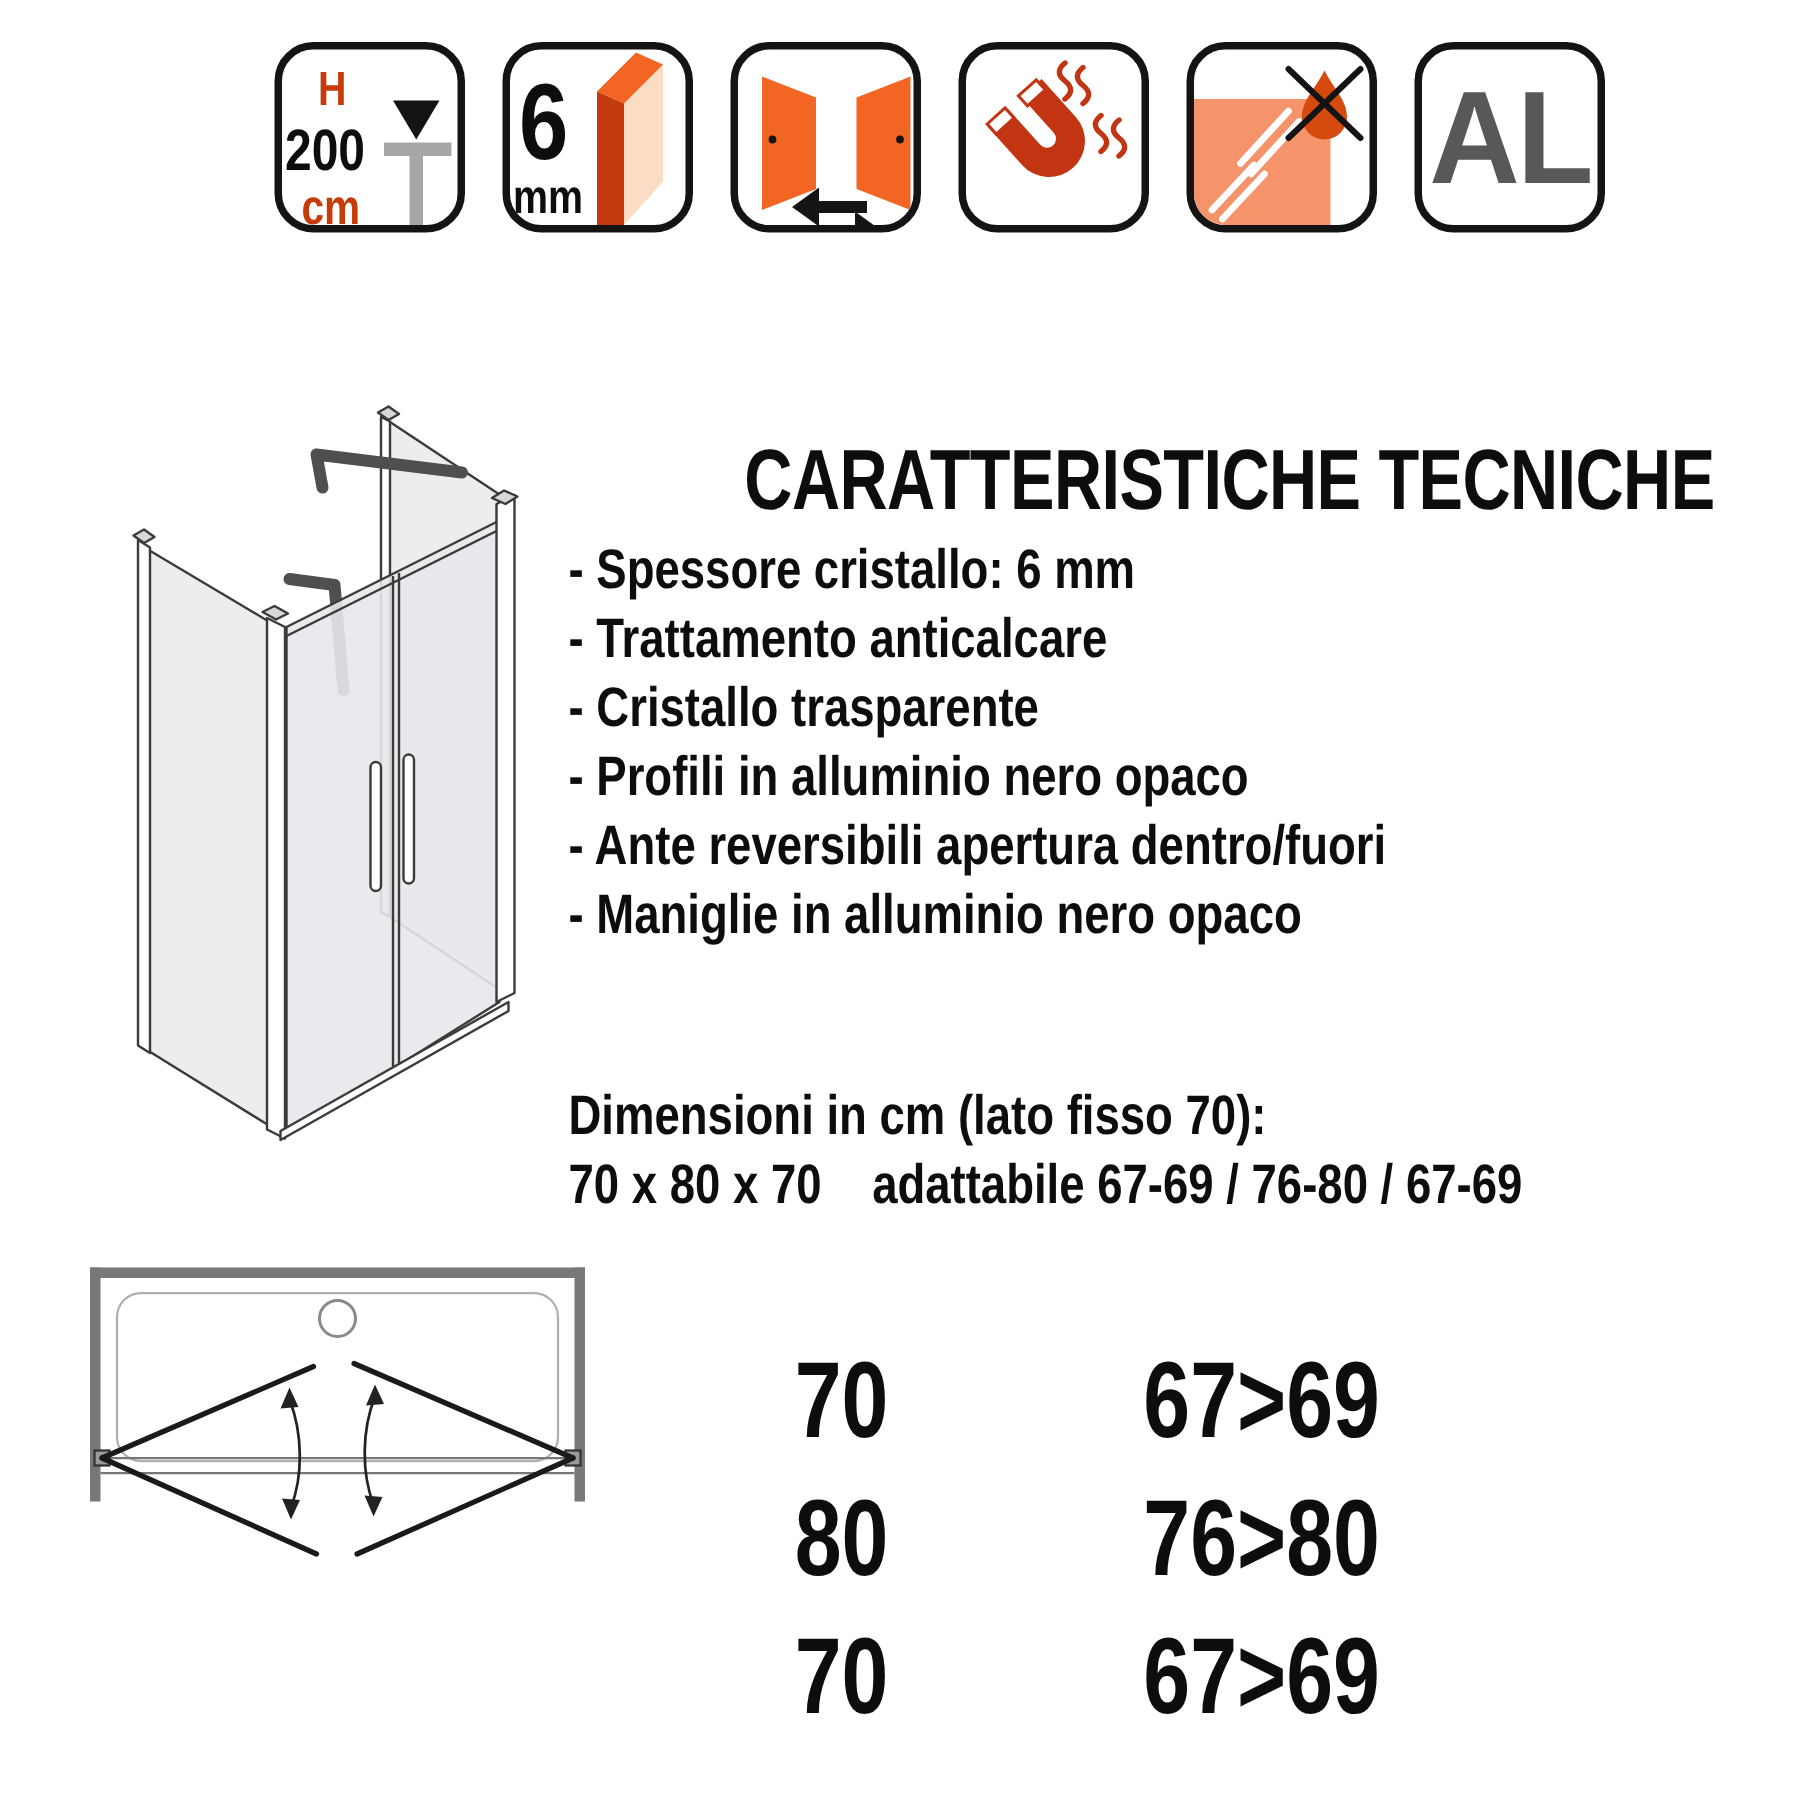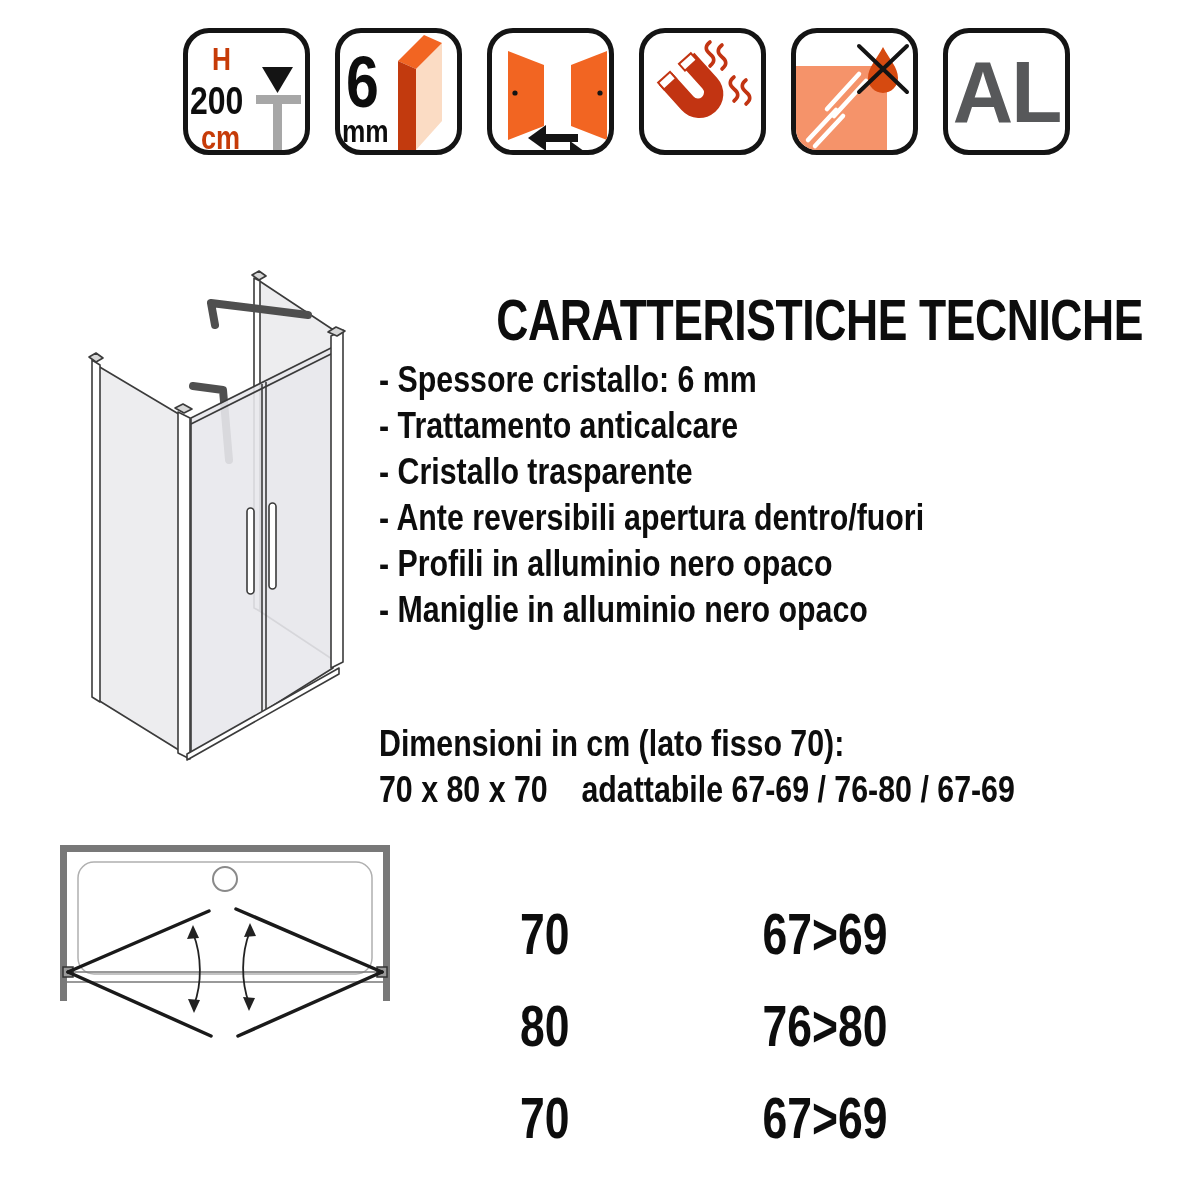--- a/index.html
+++ b/index.html
@@ -28,21 +28,21 @@
 
   
   .title-wrap{position:absolute;left:400px;top:290px;width:840px;height:60px;line-height:60px;
               text-align:center;font-size:57px;font-weight:700;letter-spacing:-0.5px;}
   .specs{position:absolute;left:379px;top:357px;font-size:37px;font-weight:700;}
   .spec-line{height:46px;line-height:46px;}
   .dims{position:absolute;left:379px;top:721px;font-size:37px;font-weight:700;}
   .dims .spec-line{height:46px;line-height:46px;}
 
   
-  .size-table{position:absolute;left:420px;top:888px;width:560px;font-size:57px;font-weight:700;}
+  .size-table{position:absolute;left:436px;top:888px;width:560px;font-size:72px;font-weight:700;}
   .size-row{display:flex;height:92px;line-height:92px;}
   .size-cell-a{width:250px;text-align:center;}
   .size-cell-b{width:310px;text-align:center;}
 
   
   .shower-3d{position:absolute;left:70px;top:270px;width:300px;height:500px;}
   .topview{position:absolute;left:52px;top:838px;width:345px;height:205px;}
 </style>
 </head>
 <body>
@@ -156,22 +156,22 @@
 </svg>
 
 <div class="title-wrap">
   <span class="cond-c">CARATTERISTICHE TECNICHE</span>
 </div>
 
 <div class="specs">
   <div class="spec-line"><span class="cond">- Spessore cristallo: 6 mm</span></div>
   <div class="spec-line"><span class="cond">- Trattamento anticalcare</span></div>
   <div class="spec-line"><span class="cond">- Cristallo trasparente</span></div>
+  <div class="spec-line"><span class="cond">- Profili in alluminio nero opaco</span></div>
   <div class="spec-line"><span class="cond">- Ante reversibili apertura dentro/fuori</span></div>
-  <div class="spec-line"><span class="cond">- Profili in alluminio nero opaco</span></div>
   <div class="spec-line"><span class="cond">- Maniglie in alluminio nero opaco</span></div>
 </div>
 
 <div class="dims">
   <div class="spec-line"><span class="cond">Dimensioni in cm (lato fisso 70):</span></div>
   <div class="spec-line"><span class="cond">70 x 80 x 70    adattabile 67-69 / 76-80 / 67-69</span></div>
 </div>
 
 <svg class="topview" viewBox="0 0 345 205">
 

